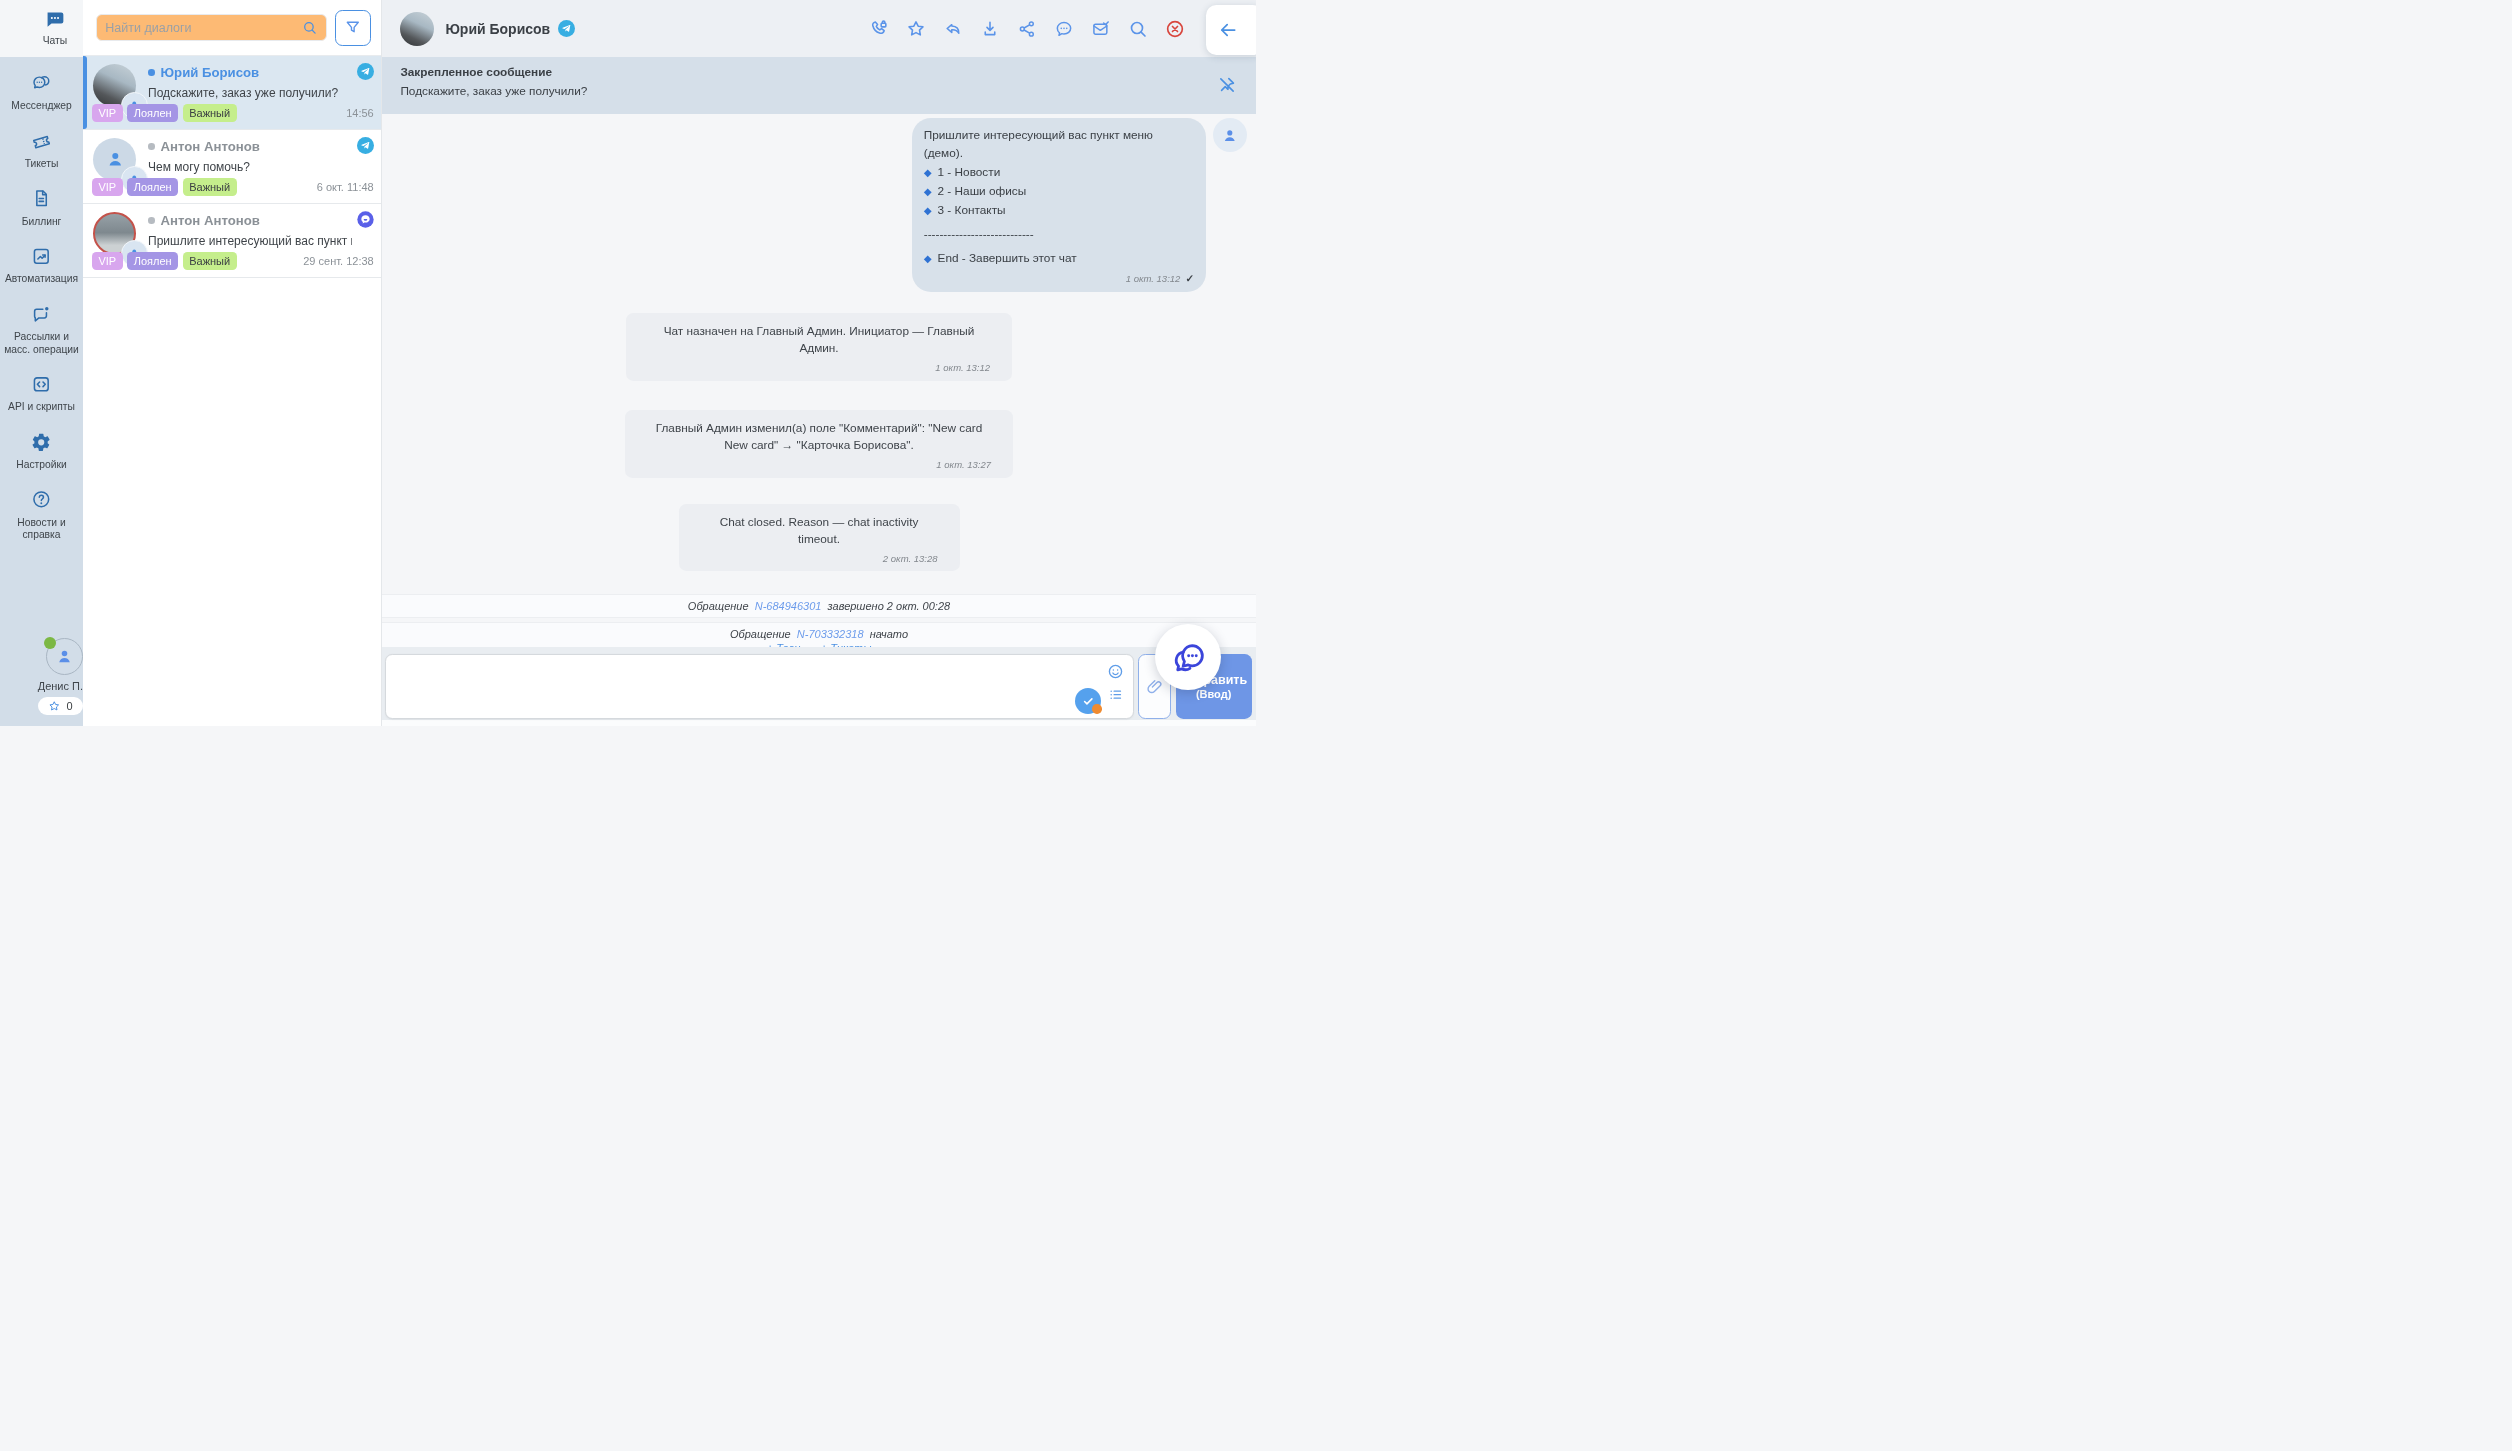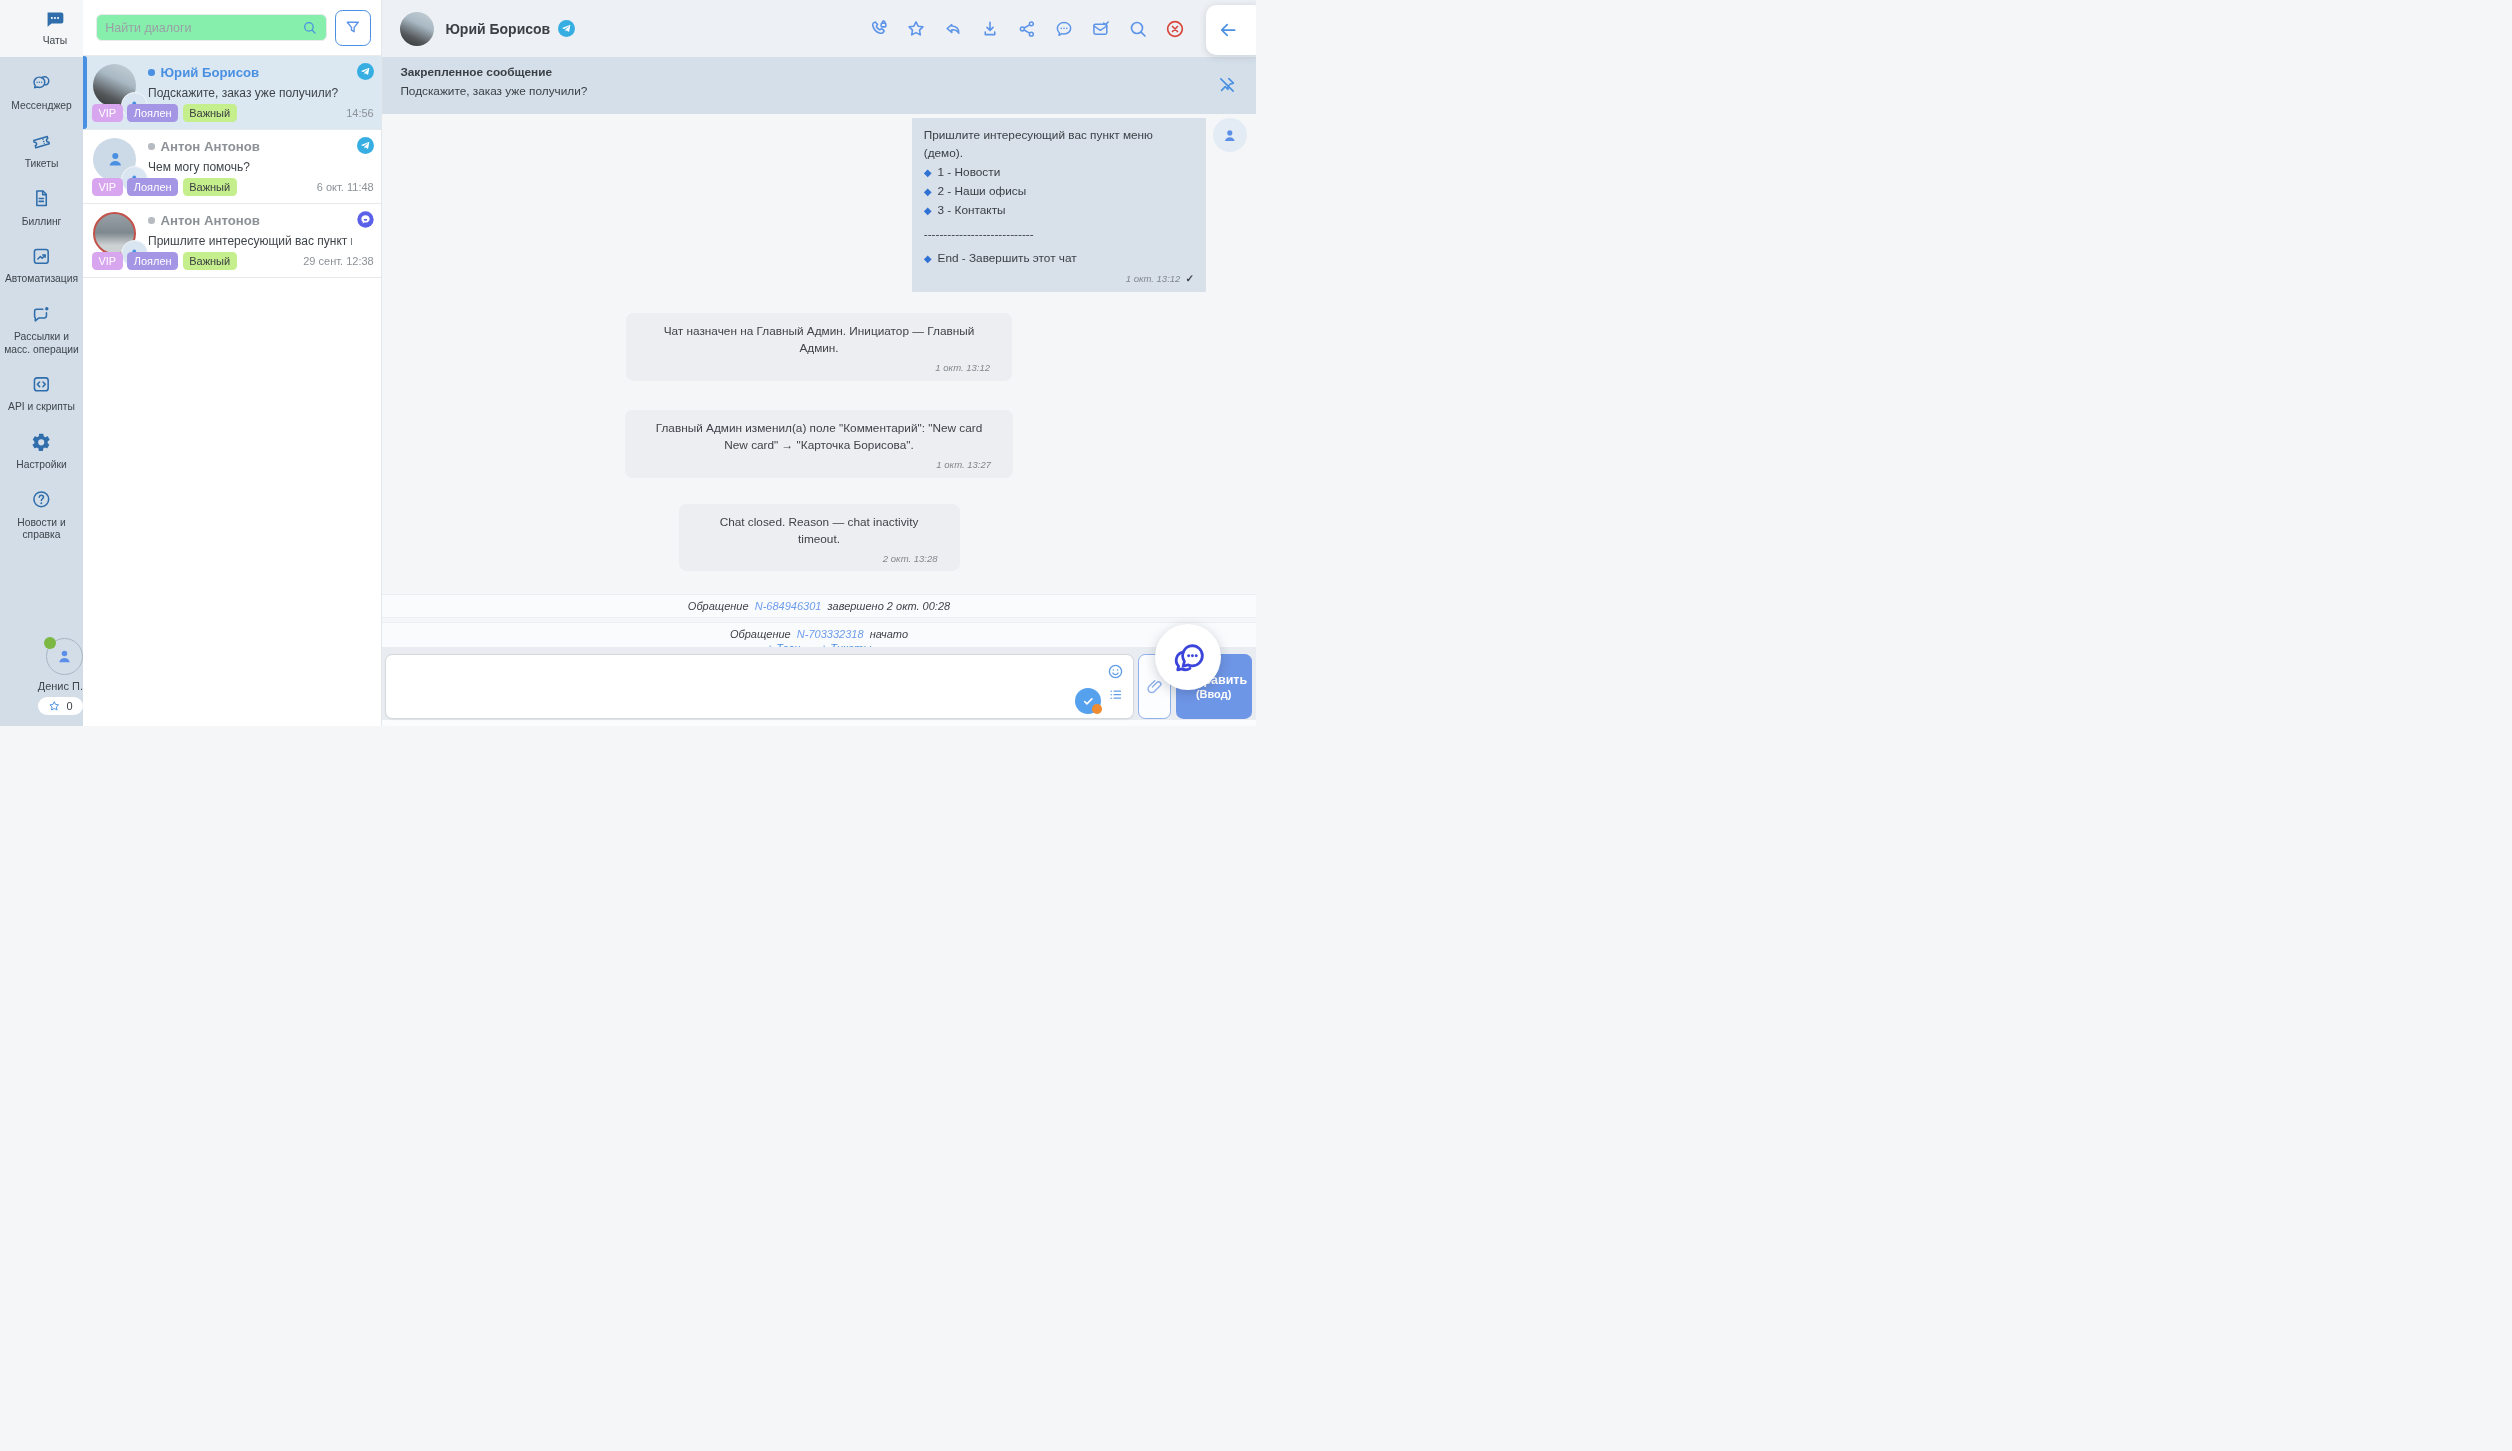--- a/index.html
+++ b/index.html
@@ -18,21 +18,21 @@
   .su-avatar { position:relative; width:37px; height:37px; border:1.1px solid #a9b6c3; border-radius:50%; display:grid; place-items:center; }
   .su-avatar .p-ic { width:19px; height:19px; color:#5b8fe8; }
   .su-dot { position:absolute; left:-2.9px; top:-1.5px; width:11.8px; height:11.8px; border-radius:50%; background:#7cb844; }
   .su-name { font-size:11px; color:#3f454b; }
   .su-pill { background:#fff; border-radius:734px; padding:2.9px 10.3px; display:flex; align-items:center; gap:5.9px; font-size:11px; color:#3c4043; }
   .su-pill svg { width:12.5px; height:12.5px; color:#4a90e2; }
 
   
   .chatlist { width:299px; flex:0 0 299px; background:#fff; border-right:0.7px solid #e4e7ea; display:flex; flex-direction:column; }
   .search-row { display:flex; align-items:center; gap:8px; padding:9.5px 10.3px 9.5px 12.5px; }
-  .search-box { flex:1; height:27px; background:#86efac; border:0.7px solid #e8eaed; border-radius:5.9px; display:flex; align-items:center; padding:0 8.8px; }
+  .search-box { flex:1; height:27px; background:#fdba74; border:0.7px solid #e8eaed; border-radius:5.9px; display:flex; align-items:center; padding:0 8.8px; }
   .search-box input { flex:1; border:0; background:transparent; outline:none; font-family:"Liberation Sans",sans-serif; font-size:12.5px; color:#3c4043; }
   .search-box input::placeholder { color:#9aa0a6; }
   .search-box svg { width:15.4px; height:15.4px; color:#4a90e2; flex:0 0 auto; }
   .filter-btn { width:36px; height:36px; background:#fff; border:1.1px solid #4a90e2; border-radius:7.3px; display:grid; place-items:center; cursor:pointer; }
   .filter-btn svg { width:17.6px; height:17.6px; color:#5b94e9; }
   .ci-wrap { border-top:0.7px solid #e8ebee; }
   .chat-item { position:relative; height:74px; border-bottom:0.7px solid #e6e9ec; cursor:pointer; background:#fff; }
   .chat-item.sel { background:#dbe7f1; }
   .accent-bar { position:absolute; left:0; top:0; bottom:0; width:3.7px; background:#4a90e2; border-radius:0 2.9px 2.9px 0; }
   .avatar-stack { position:absolute; left:10.3px; top:8px; width:56px; height:56px; }
@@ -74,21 +74,21 @@
   .pinned { height:57px; background:#d5dfe9; padding:8px 51px 0 18.4px; position:relative; flex:0 0 auto; }
   .pin-title { font-size:11.8px; font-weight:bold; color:#3b4046; }
   .pin-text { font-size:11.8px; color:#3b4046; margin-top:5.1px; }
   .unpin { position:absolute; right:19px; top:18.4px; width:20px; height:20px; color:#4a90e2; cursor:pointer; }
 
   .chat-scroll { flex:1; display:flex; flex-direction:column; overflow:hidden; }
   .msg-row { display:flex; }
   .msg-row.out { justify-content:flex-end; align-items:flex-start; gap:7.3px; padding-right:8.8px; }
   .msg-avatar { width:34px; height:34px; border-radius:50%; background:#e3ebf4; display:grid; place-items:center; flex:0 0 auto; }
   .msg-avatar .p-ic { width:17.6px; height:17.6px; color:#5b8fe8; }
-  .bubble { background:#d8e1ea; border-radius:1px; padding:8.8px 11.8px 5.9px; font-size:11.8px; color:#3b4046; line-height:1.5; }
+  .bubble { background:#d8e1ea; border-radius:19px; padding:8.8px 11.8px 5.9px; font-size:11.8px; color:#3b4046; line-height:1.5; }
   .menu-bubble { width:294px; }
   .menu-line { display:flex; align-items:baseline; gap:5.9px; margin-top:1.5px; }
   .diamond { color:#2f72d3; font-size:10.3px; }
   .msg-time { display:flex; justify-content:flex-end; align-items:center; gap:5.1px; font-style:italic; font-size:9.5px; color:#82878d; margin-top:3.7px; }
   .msg-time .check { font-style:normal; color:#3b4046; font-weight:bold; font-size:10.3px; }
   .sys-row { display:flex; justify-content:center; }
   .sys-bubble { background:#eceef2; border-radius:7.3px; padding:10.3px 22px 5.9px; max-width:411px; text-align:center; font-size:11.8px; color:#3f444a; line-height:1.45; }
   .strip { background:#fafbfd; border-top:0.7px solid #eceef1; border-bottom:0.7px solid #eceef1; text-align:center; font-style:italic; font-size:11px; color:#3f444a; padding:4.4px 0 5.1px; }
   .strip .link { color:#6d9ceb; cursor:pointer; }
   .strip-actions { display:flex; justify-content:center; gap:20.6px; padding:2.2px 0 4.4px; }

